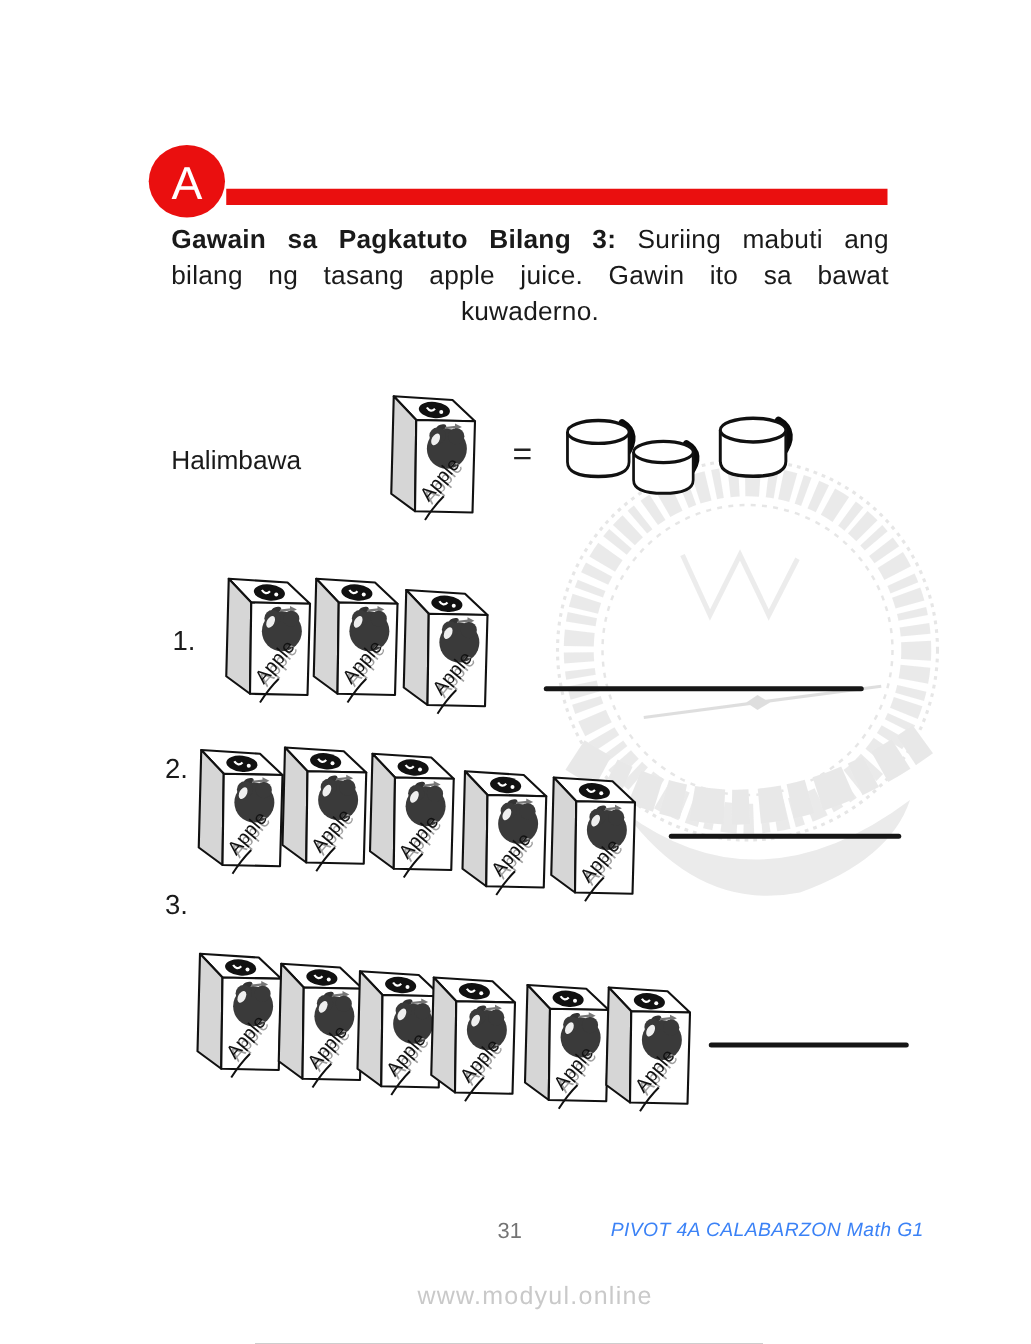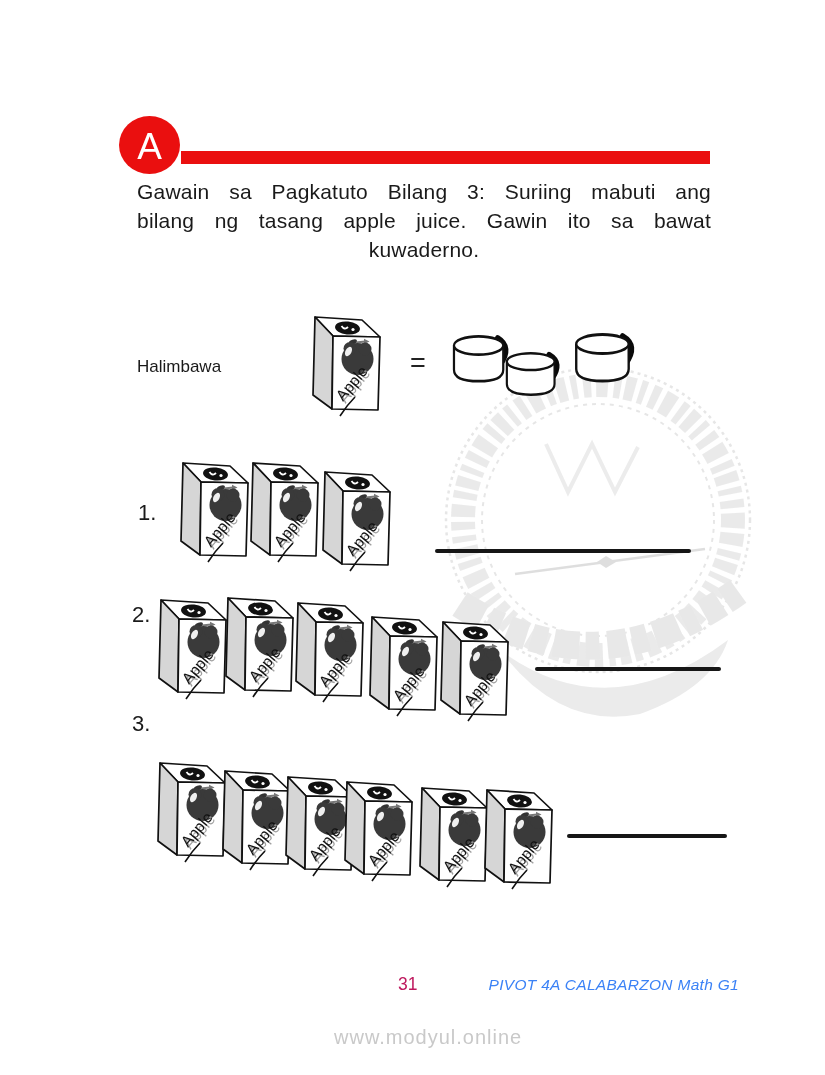--- a/index.html
+++ b/index.html
@@ -12,30 +12,30 @@
   .badge{
     position:absolute;left:119px;top:116px;width:61px;height:58px;border-radius:50%;
     background:#ea0f0f;display:flex;align-items:center;justify-content:center;
   }
   .badge span{color:#fff;font-size:37px;font-weight:400;line-height:1;transform:translateY(1px);}
   .bar{position:absolute;left:181px;top:151px;width:529px;height:13px;background:#ea0f0f;}
   
   .para{position:absolute;left:137px;top:177px;width:574px;font-size:21px;line-height:29px;letter-spacing:.2px;}
   .jline{text-align:justify;text-align-last:justify;white-space:nowrap;}
   .lline{text-align:center;}
-  .b{font-weight:400;}
-  .txt{position:absolute;font-size:17px;}
+  .b{font-weight:700;}
+  .txt{position:absolute;font-size:21px;}
   .num{position:absolute;font-size:22px;}
   .eq{position:absolute;left:410px;top:348px;font-size:27px;color:#222;}
   .carton{position:absolute;overflow:visible;}
   .cup{position:absolute;overflow:visible;}
   .ansline{position:absolute;height:3.5px;background:#161616;border-radius:2px;}
   .wm{position:absolute;opacity:.6;}
   
-  .pageno{position:absolute;left:398px;top:974px;font-size:17.5px;color:#be185d;}
+  .pageno{position:absolute;left:398px;top:974px;font-size:17.5px;color:#737373;}
   .modlabel{position:absolute;right:86px;top:976px;font-size:15.5px;font-style:italic;color:#3b82f6;letter-spacing:.3px;}
   .sitewm{position:absolute;left:334px;top:1026px;font-size:20px;color:#c9c9c9;letter-spacing:1px;text-align:center;}
   svg text{font-family:"Liberation Sans",sans-serif;}
   .content{position:relative;z-index:1;}
 </style>
 </head>
 <body>
 
 <div class="page">
 

